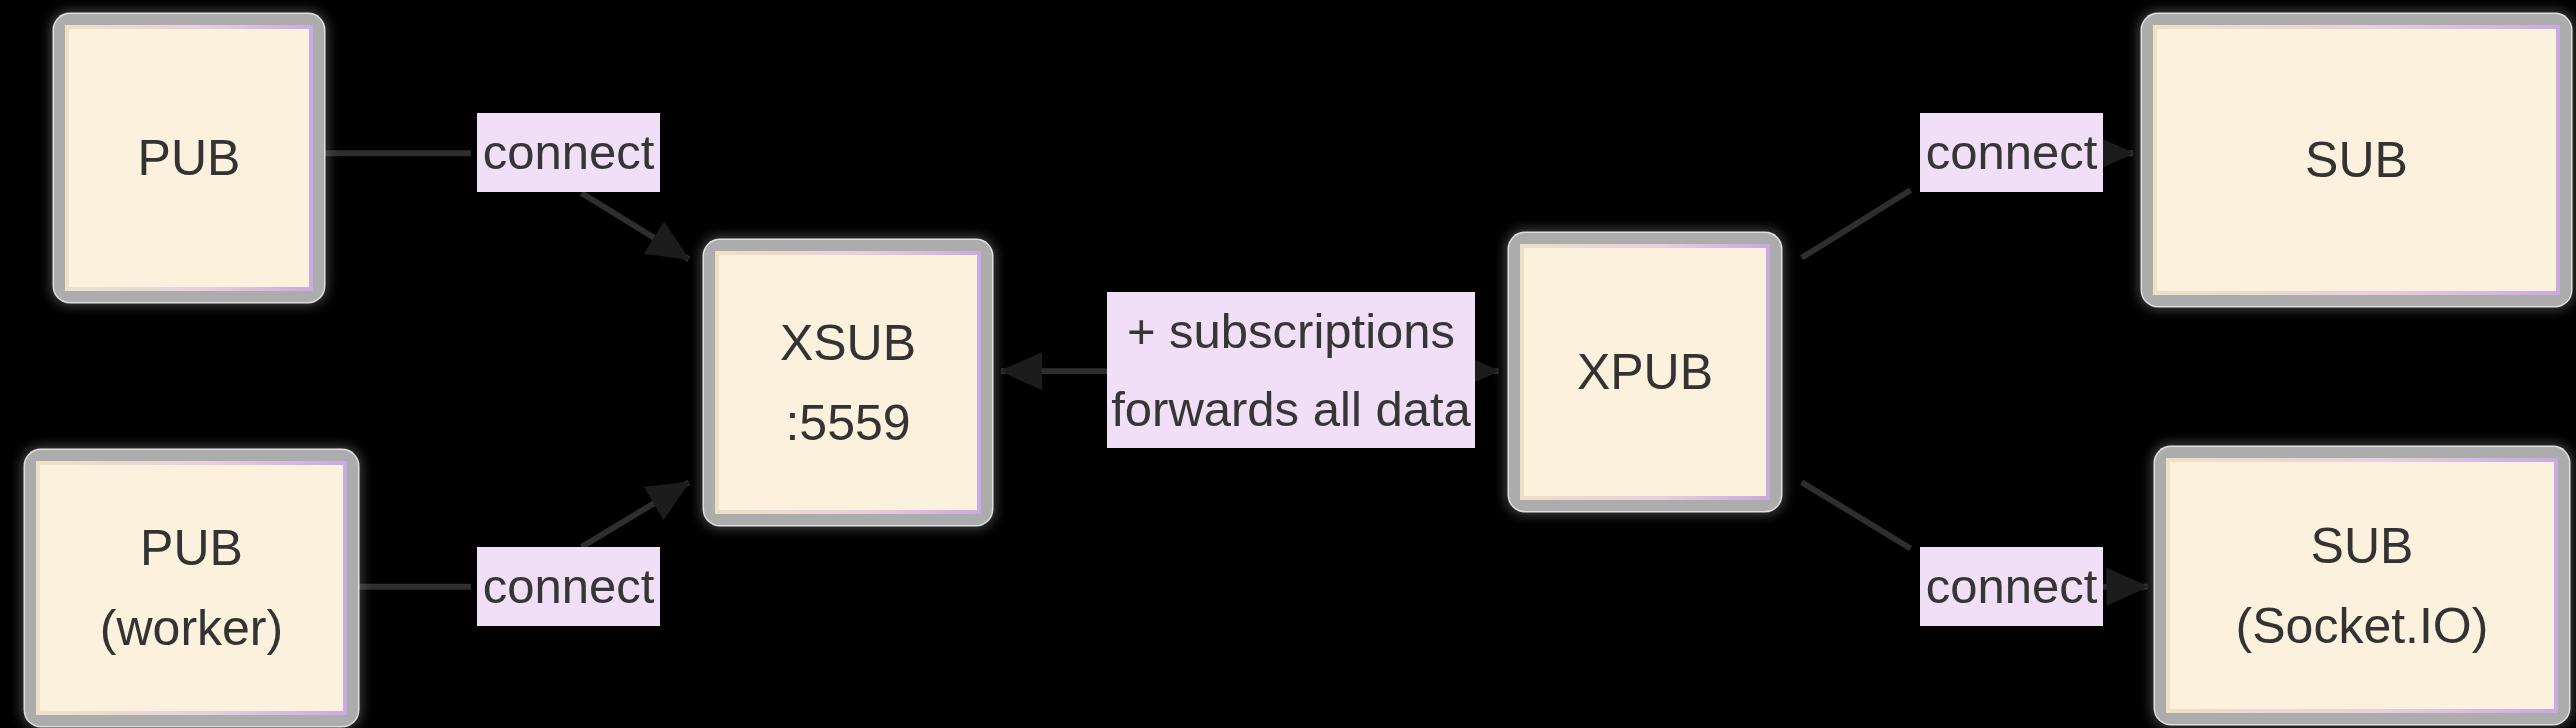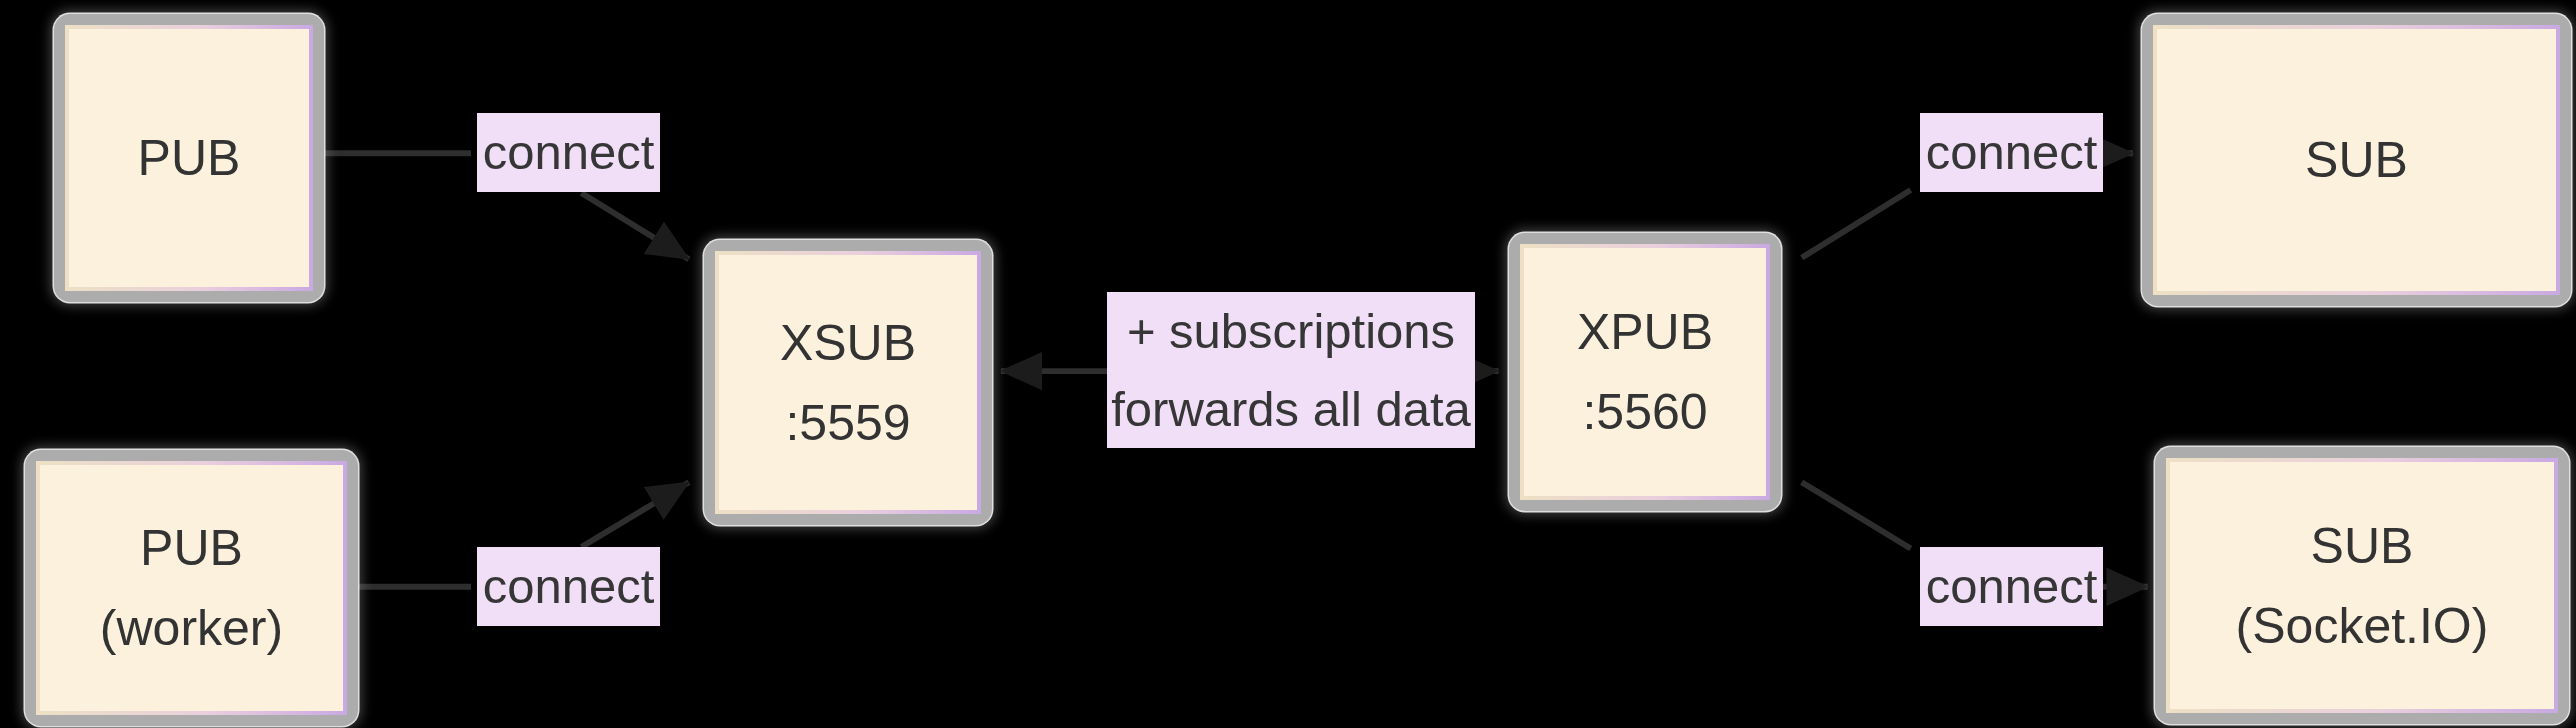--- a/index.html
+++ b/index.html
@@ -101,21 +101,20 @@
         <div>XSUB</div>
         <div>:5559</div>
       </div>
     </div>
   </div>
 
   <div class="node" style="left:1509px;top:233px;width:272px;height:278px;">
     <div class="node-border">
       <div class="node-fill">
         <div>XPUB</div>
-        <div>:5560</div>
       </div>
     </div>
   </div>
 
   <div class="node" style="left:2142px;top:14px;width:429px;height:292px;">
     <div class="node-border">
       <div class="node-fill">
         <div>SUB</div>
       </div>
     </div>

